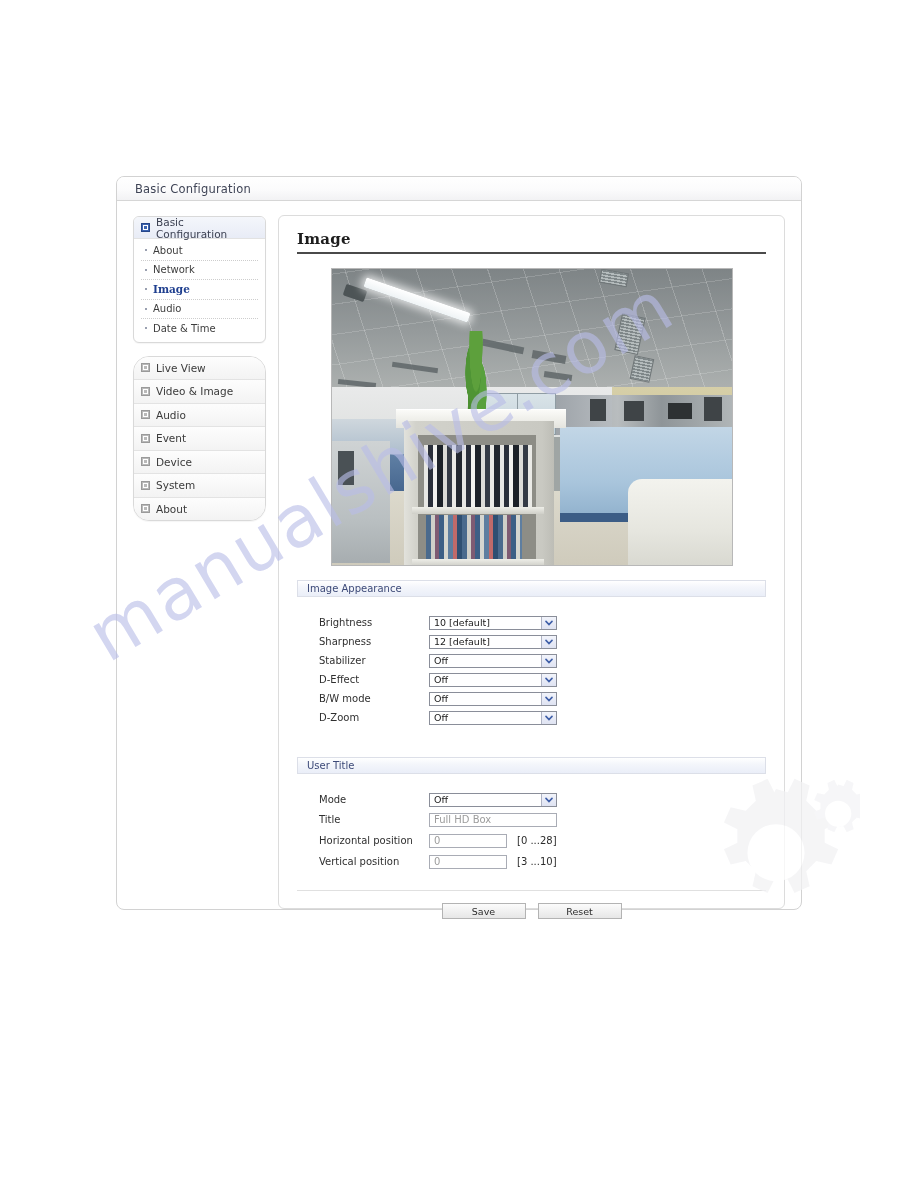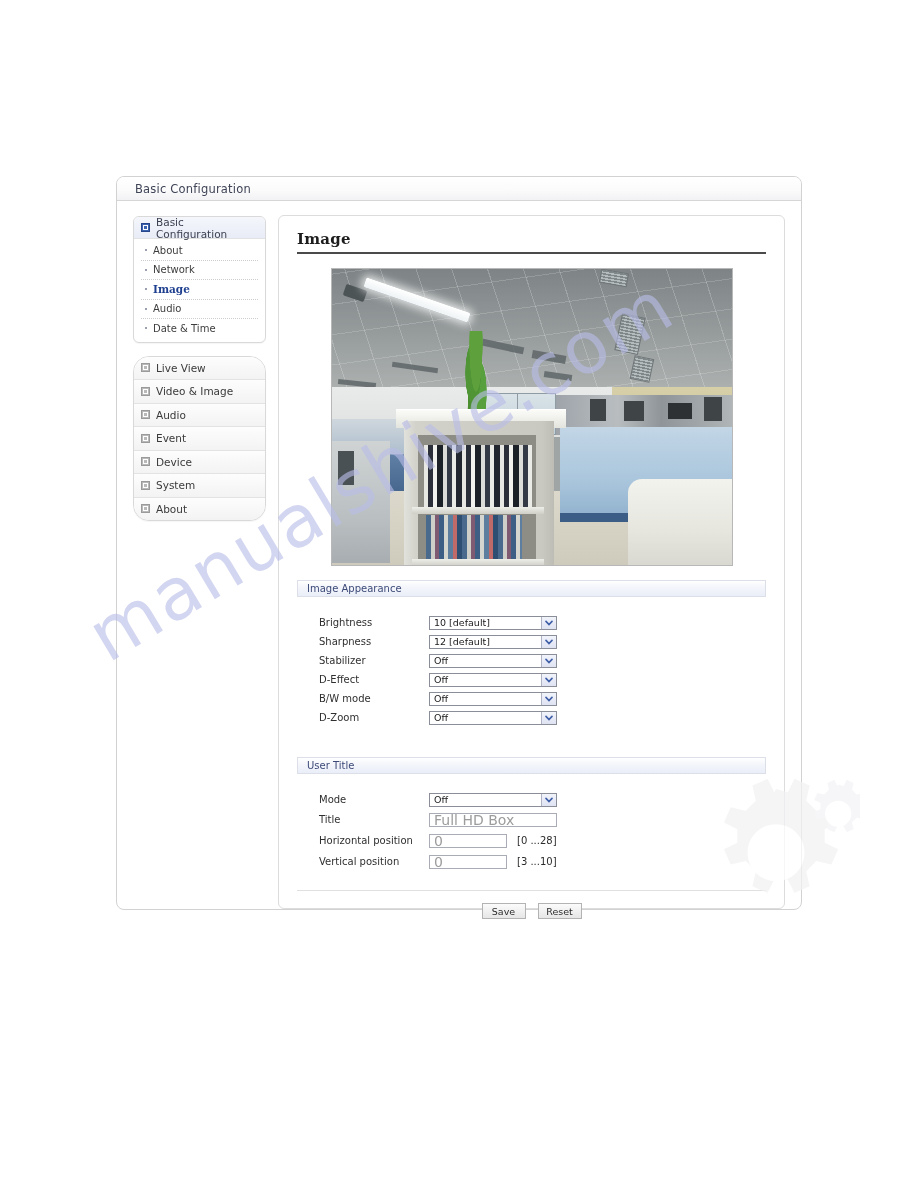--- a/index.html
+++ b/index.html
@@ -427,42 +427,42 @@
     width: 128px;
     height: 14px;
     border: 1px solid #a9acb5;
     background: #ffffff;
     box-sizing: border-box;
     display: flex;
     align-items: center;
   }
   .txt.short { width: 78px; }
   .txt .ph {
-    font-size: 14px;
+    font-size: 10px;
     color: #9c9c9c;
     padding-left: 4px;
     font-family: "DejaVu Sans", sans-serif;
   }
   .range-hint {
     font-size: 10px;
     color: #2b2b2b;
     margin-left: 10px;
     font-family: "DejaVu Sans", sans-serif;
   }
   #buttons-rule {
     border-top: 1px solid #e0e0e0;
     margin: 18px 0 12px 0;
   }
   #button-row {
     display: flex;
     justify-content: center;
     gap: 12px;
   }
   .btn {
-    width: 44px;
+    width: 84px;
     height: 16px;
     border: 1px solid #b3b3b3;
     background: linear-gradient(to bottom, #fbfbfb 0%, #f0f0f0 55%, #e6e6e6 100%);
     font-size: 9.5px;
     color: #2b2b2b;
     display: flex;
     align-items: center;
     justify-content: center;
     font-family: "DejaVu Sans", sans-serif;
     box-sizing: border-box;

